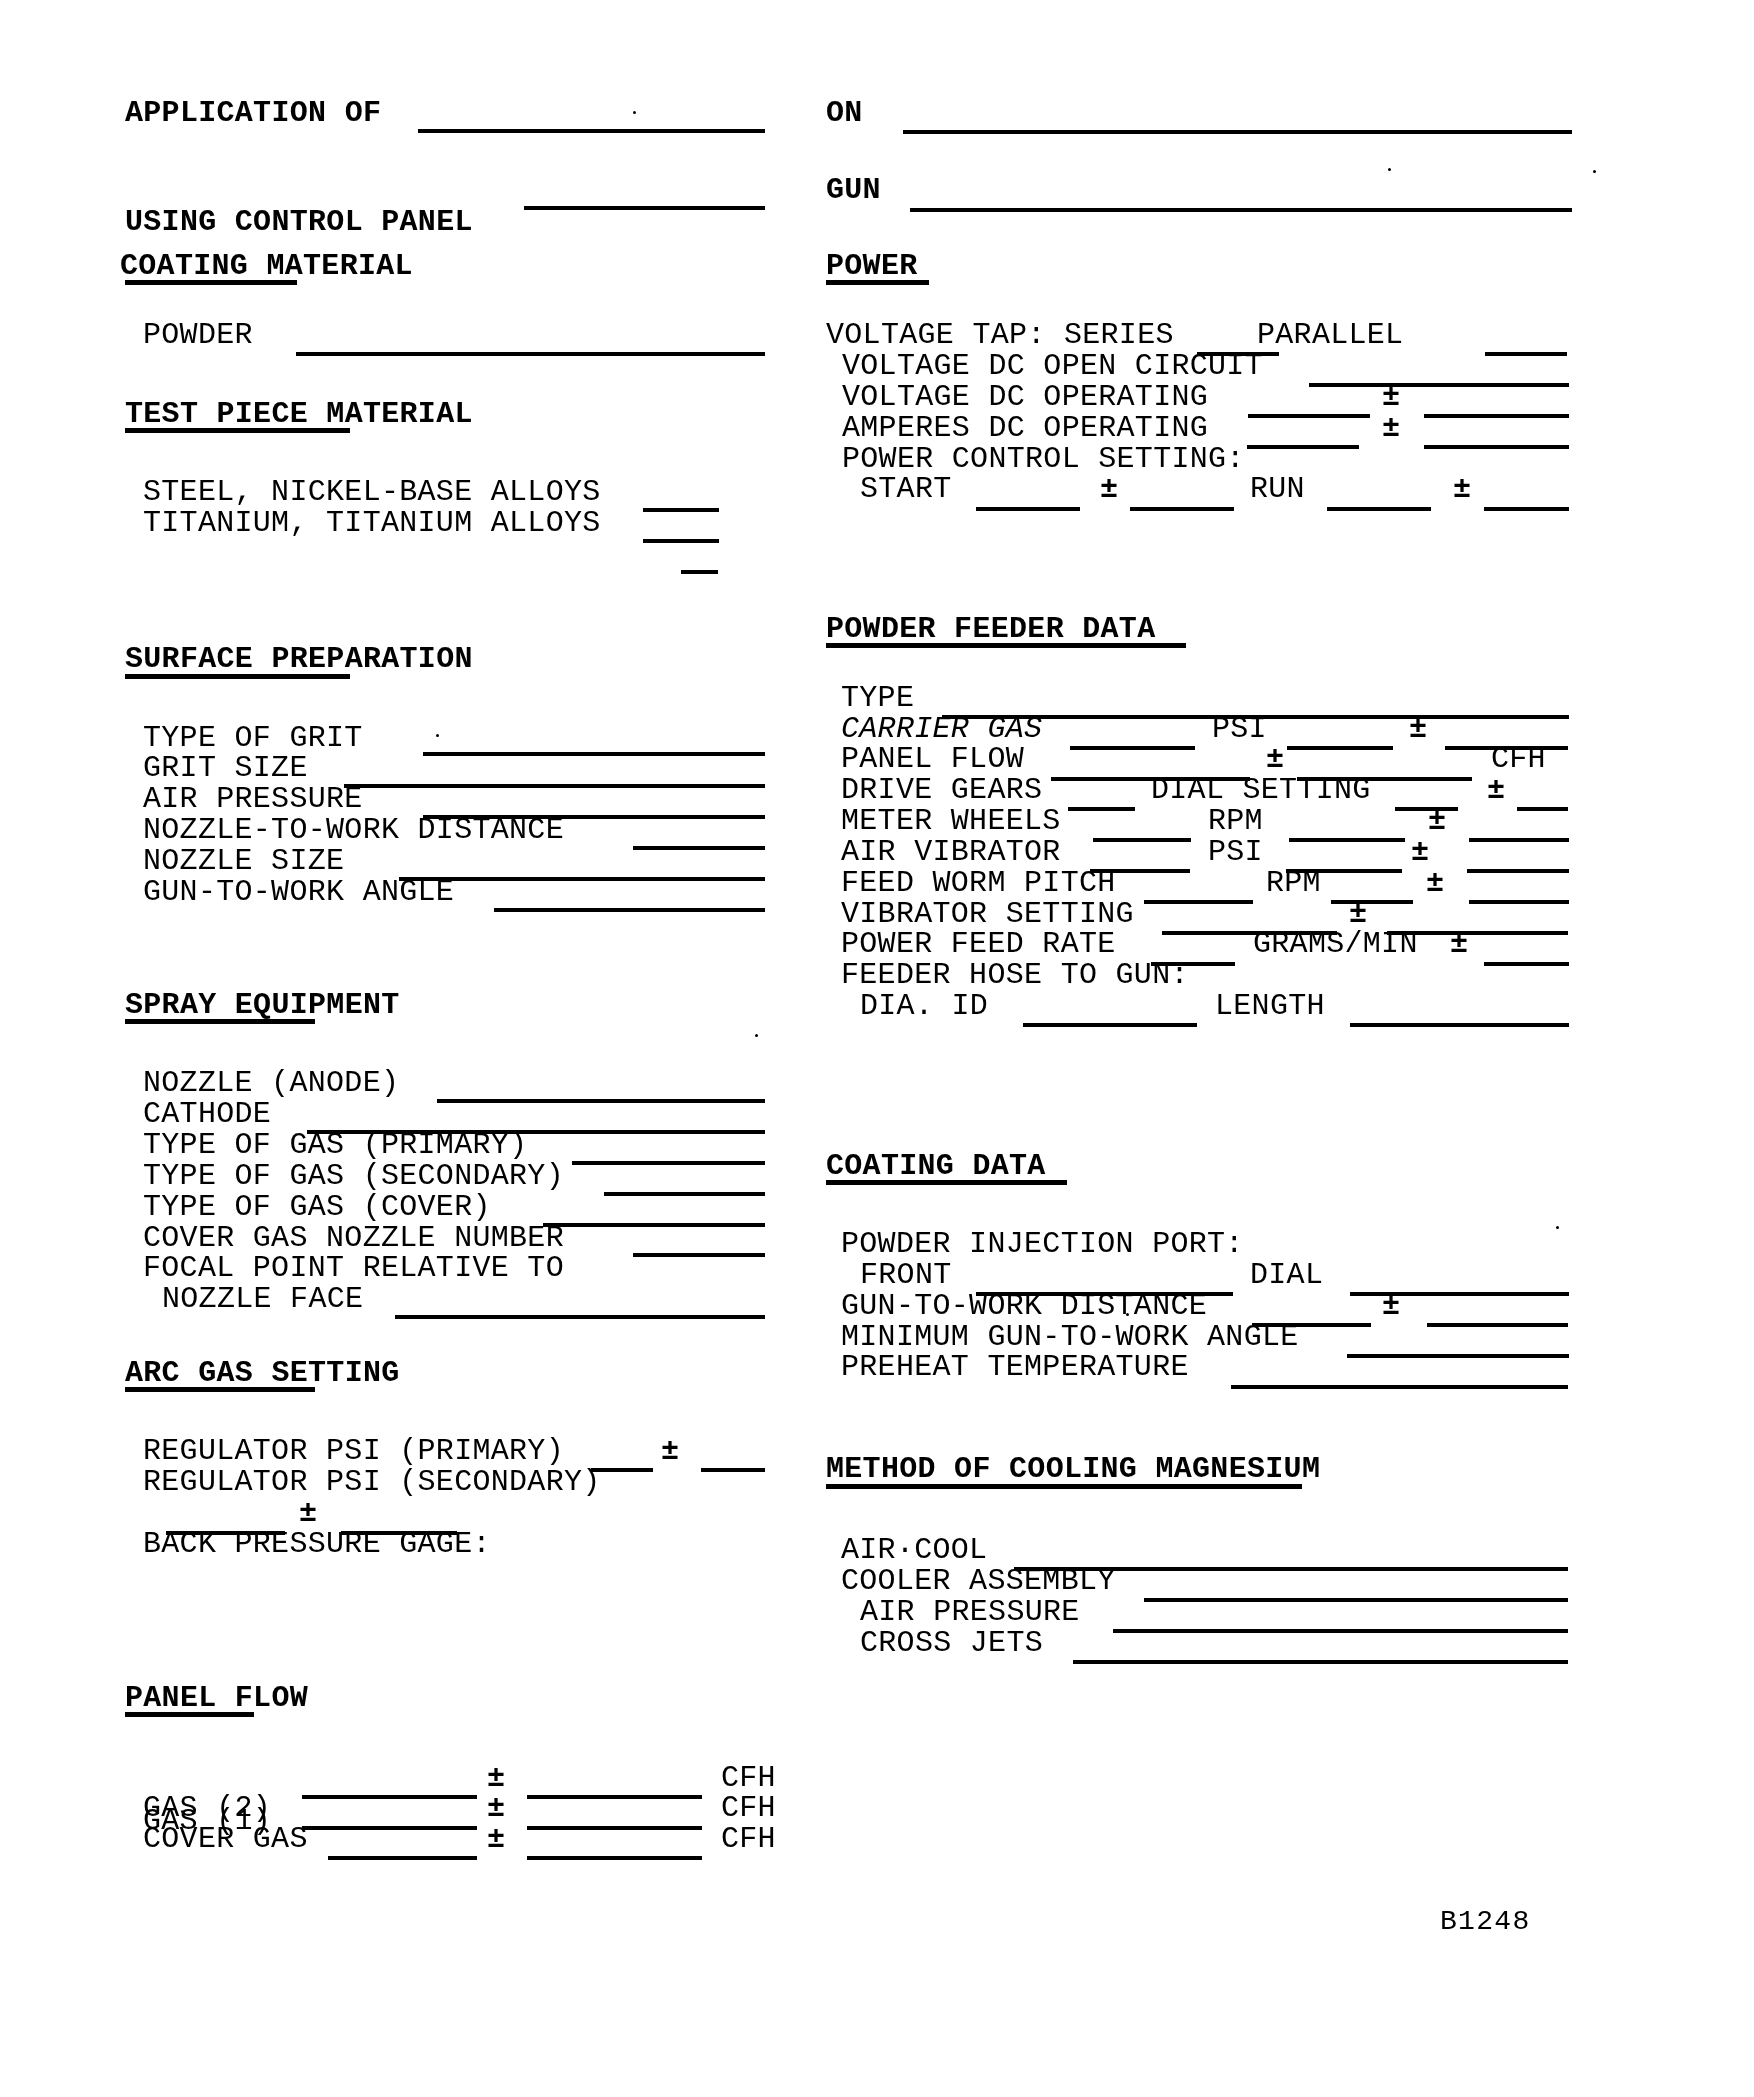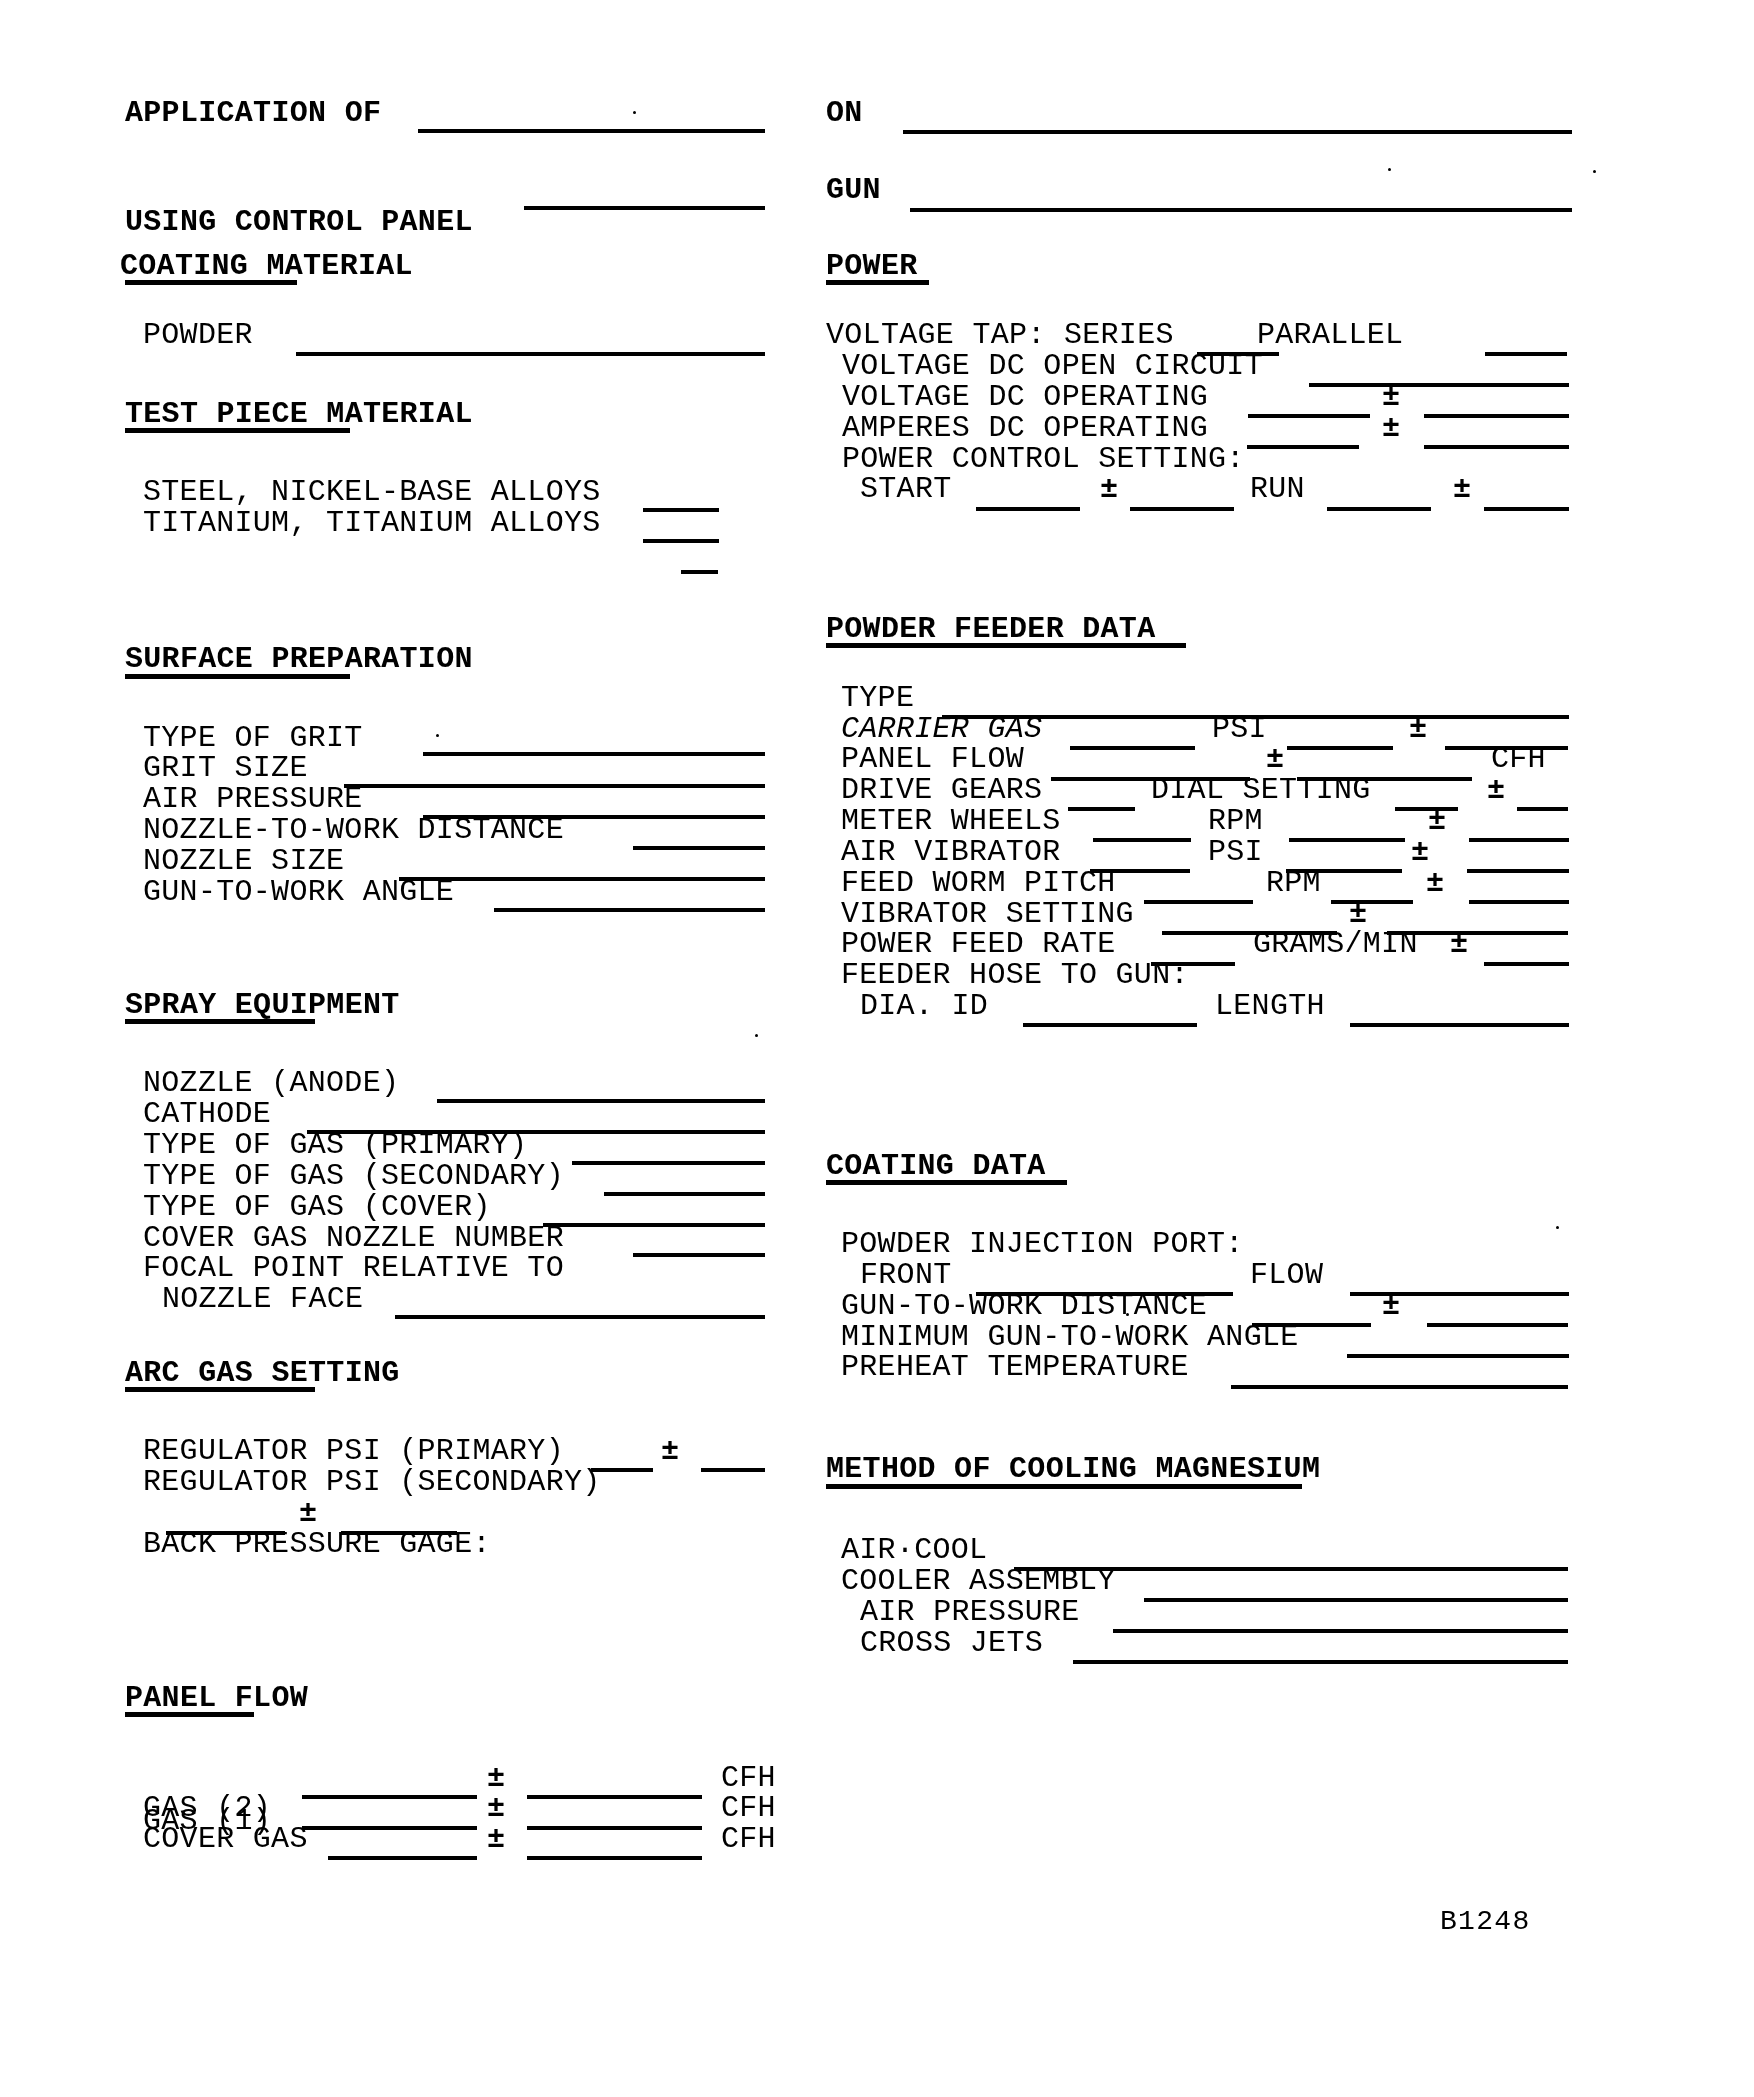--- a/index.html
+++ b/index.html
@@ -245,21 +245,21 @@
   <div class="row" style="left:1215px;top:991px;">LENGTH</div>
   <div class="rule" style="left:1023px;top:1023px;width:174px;"></div>
   <div class="rule" style="left:1350px;top:1023px;width:219px;"></div>
 
   <div class="hdr" style="left:826px;top:1151px;">COATING DATA</div>
   <div class="hdrline" style="left:826px;top:1180px;width:241px;"></div>
 
   <div class="row" style="left:841px;top:1229px;">POWDER INJECTION PORT:</div>
 
   <div class="row" style="left:860px;top:1260px;">FRONT</div>
-  <div class="row" style="left:1250px;top:1260px;">FLOW</div>
+  <div class="row" style="left:1250px;top:1260px;">DIAL</div>
   <div class="rule" style="left:976px;top:1292px;width:257px;"></div>
   <div class="rule" style="left:1350px;top:1292px;width:219px;"></div>
 
   <div class="row" style="left:841px;top:1291px;">GUN-TO-WORK DISTANCE</div>
   <div class="pm" style="left:1382px;top:1291px;">±</div>
   <div class="rule" style="left:1252px;top:1323px;width:119px;"></div>
   <div class="rule" style="left:1427px;top:1323px;width:141px;"></div>
 
   <div class="row" style="left:841px;top:1322px;">MINIMUM GUN-TO-WORK ANGLE</div>
   <div class="rule" style="left:1347px;top:1354px;width:222px;"></div>

